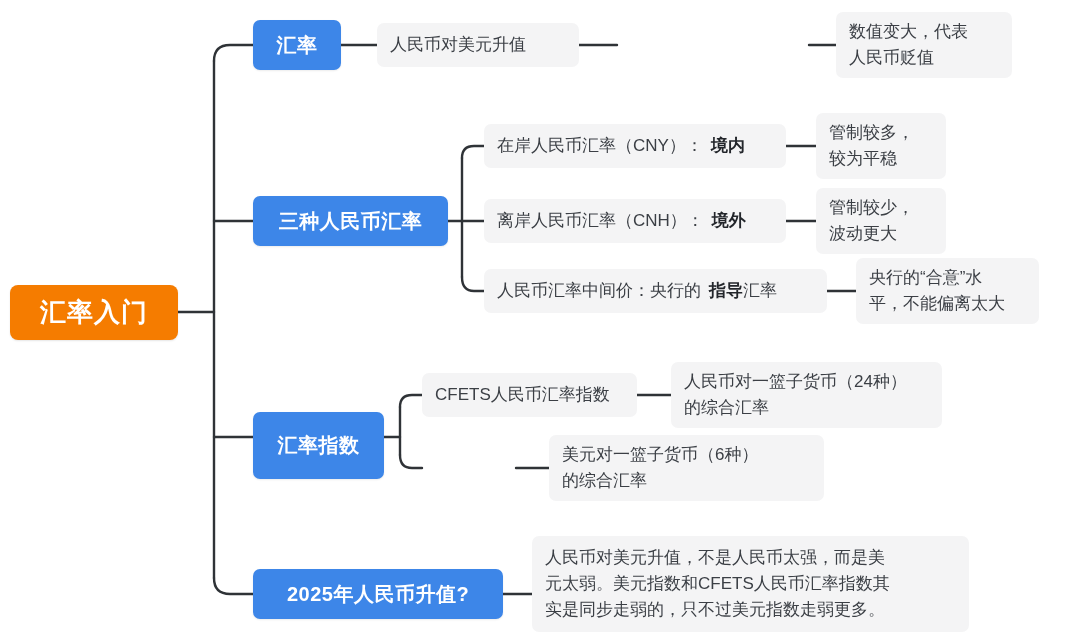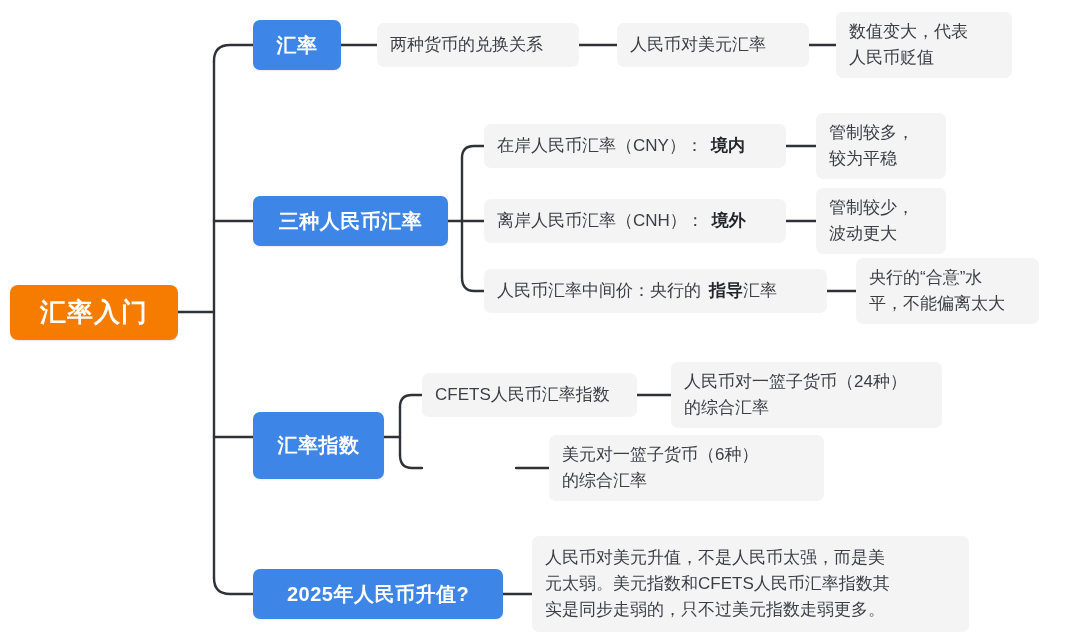--- a/index.html
+++ b/index.html
@@ -123,26 +123,23 @@
 
   <div class="node root" style="left:10px; top:285px; width:168px; height:55px;">
     <span class="txt" style="text-align:center">汇率入门</span>
   </div>
 
   <div class="node l1" style="left:253px; top:20px; width:88px; height:50px;">
     <span class="txt" style="text-align:center">汇率</span>
   </div>
 
   <div class="node gray" style="left:377px; top:23px; width:202px; height:44px;">
-    <span class="txt">两种货币的兑换关系</span>
-  </div>
-
-  <div class="node gray" style="left:617px; top:23px; width:192px; height:44px;">
-    <span class="txt">人民币对美元汇率</span>
-  </div>
+    <span class="txt">人民币对美元升值</span>
+  </div>
+
 
   <div class="node gray multi" style="left:836px; top:12px; width:176px; height:66px;">
     <span class="txt">数值变大，代表
 人民币贬值</span>
   </div>
 
   <div class="node l1" style="left:253px; top:196px; width:195px; height:50px;">
     <span class="txt" style="text-align:center">三种人民币汇率</span>
   </div>
 

